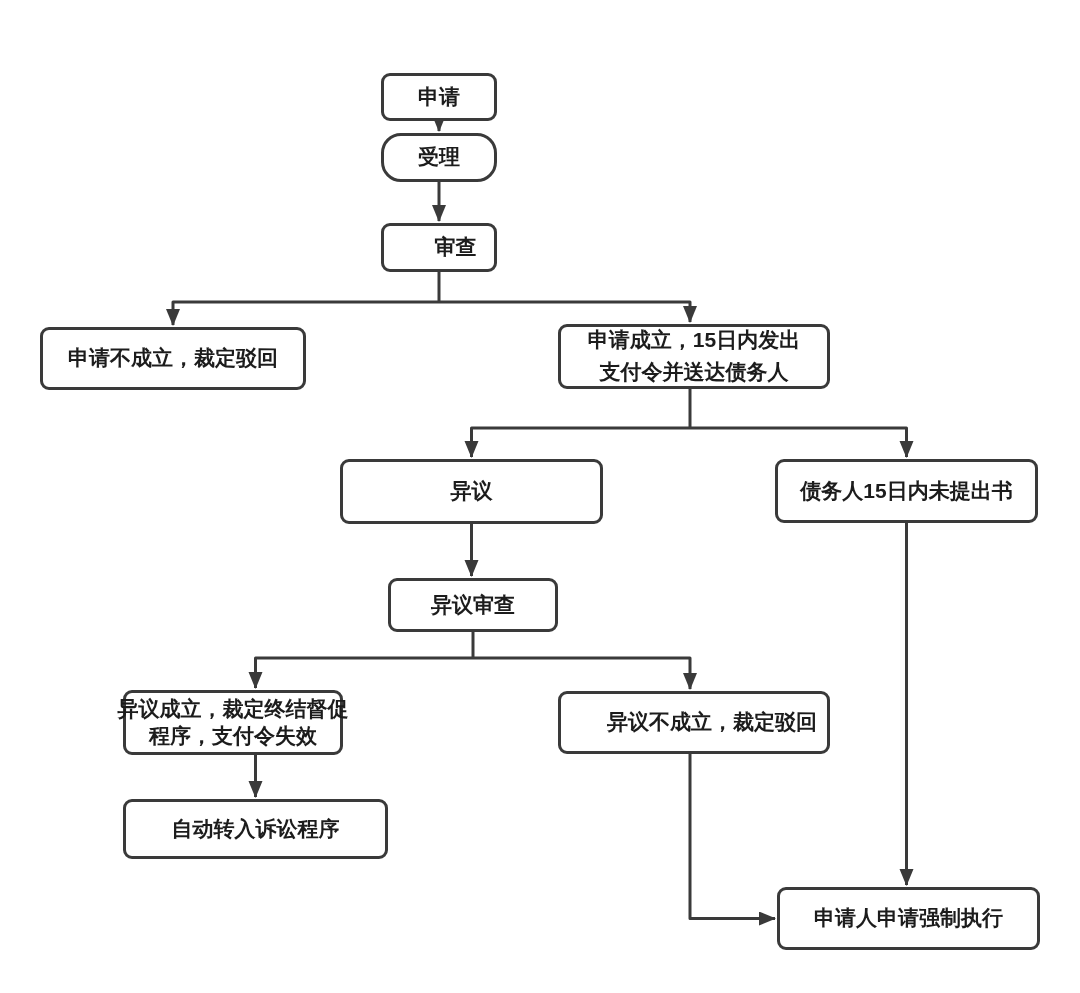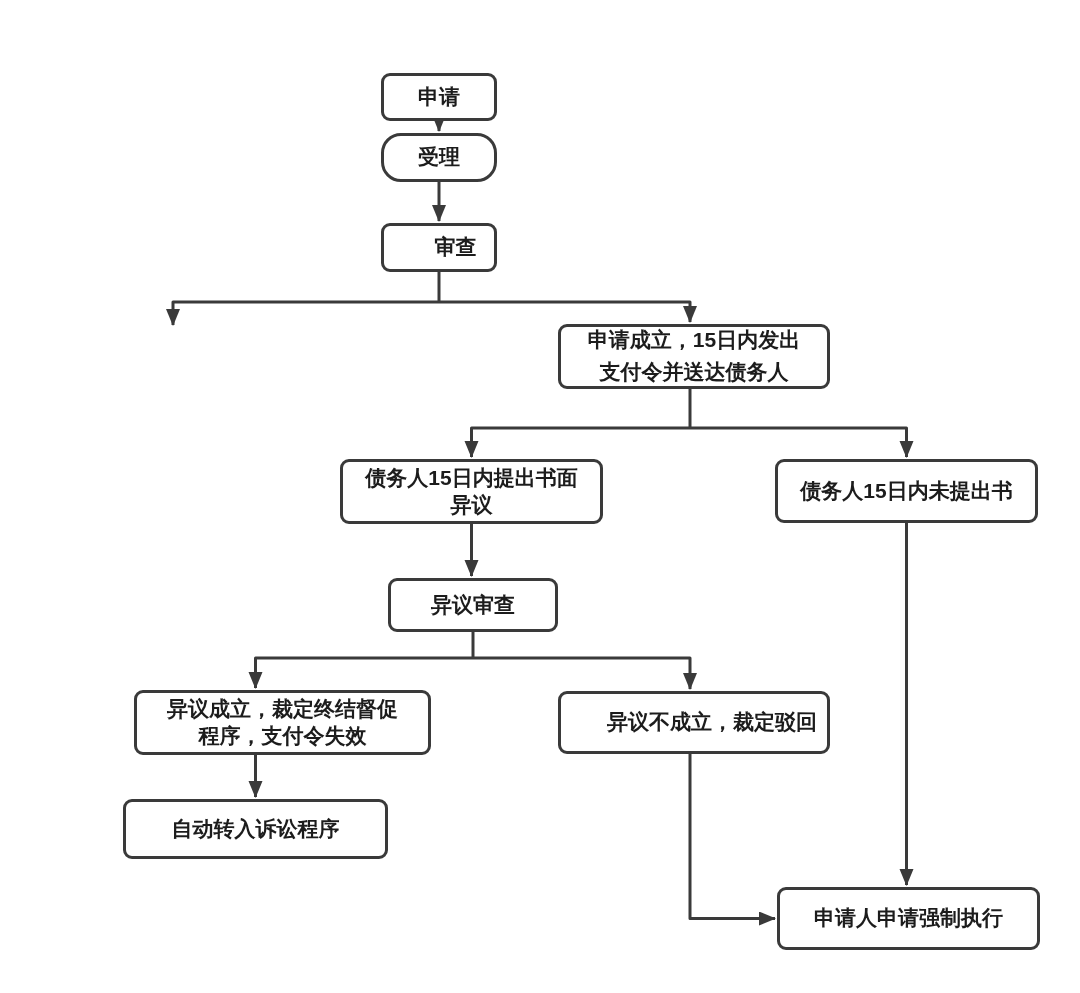--- a/index.html
+++ b/index.html
@@ -50,21 +50,21 @@
   }
   
   #node-apply                   { left: 381px; top: 41px;  width: 116px; height: 48px; margin-top: 32px; }
   #node-accept                  { left: 381px; top: 133px; width: 116px; height: 49px; border-radius: 20px; }
   #node-review                  { left: 381px; top: 223px; width: 116px; height: 49px; padding-left: 33px; }
   #node-application-rejected    { left: 40px;  top: 327px; width: 266px; height: 63px; }
   #node-application-established { left: 558px; top: 324px; width: 272px; height: 65px; justify-content: space-between; }
   #node-debtor-objection        { left: 340px; top: 459px; width: 263px; height: 65px; }
   #node-debtor-no-objection     { left: 775px; top: 459px; width: 263px; height: 64px; gap: 40px; }
   #node-objection-review        { left: 388px; top: 578px; width: 170px; height: 54px; }
-  #node-objection-established   { left: 123px; top: 690px; width: 297px; height: 65px; margin-left: 11px; }
+  #node-objection-established   { left: 123px; top: 690px; width: 220px; height: 65px; }
   #node-objection-rejected      { left: 558px; top: 691px; width: 272px; height: 63px; padding-left: 36px; }
   #node-litigation              { left: 123px; top: 799px; width: 265px; height: 60px; }
   #node-enforcement             { left: 777px; top: 887px; width: 263px; height: 63px; }
 </style>
 </head>
 <body>
 
 <div id="canvas">
 
   <svg id="connector-layer" viewBox="0 0 1080 993" xmlns="http://www.w3.org/2000/svg">
@@ -95,28 +95,30 @@
   </div>
 
   <div class="node" id="node-accept">
     <span>受理</span>
   </div>
 
   <div class="node" id="node-review">
     <span>审查</span>
   </div>
 
+  <div class="node" id="node-application-rejected">
+    <span>申请不成立，裁定驳回</span>
+  </div>
 
   <div class="node" id="node-application-established">
     <span>申请成立，15日内发出</span>
     <span>支付令并送达债务人</span>
   </div>
 
   <div class="node" id="node-debtor-objection">
-    <span>债务人15日内提出书面</span>
     <span>异议</span>
   </div>
 
   <div class="node" id="node-debtor-no-objection">
     <span>债务人15日内未提出书</span>
   </div>
 
   <div class="node" id="node-objection-review">
     <span>异议审查</span>
   </div>

